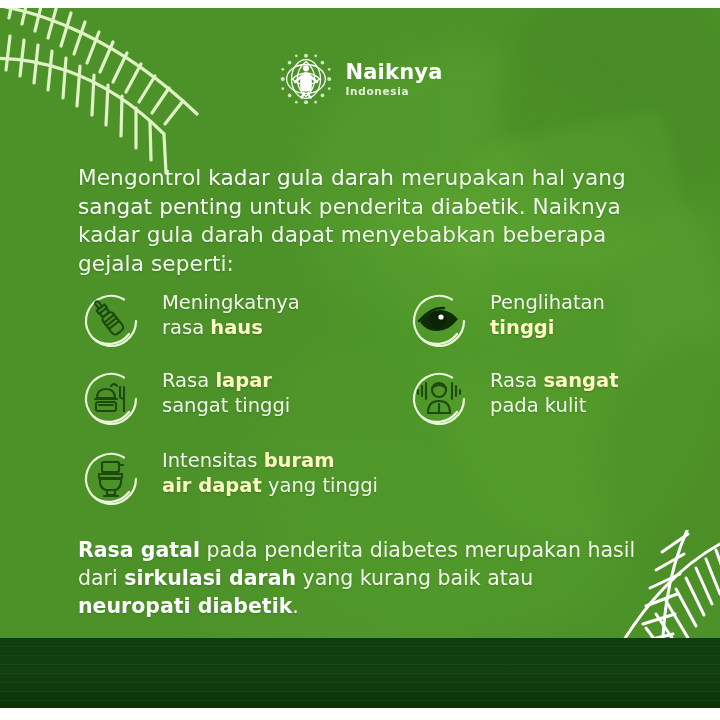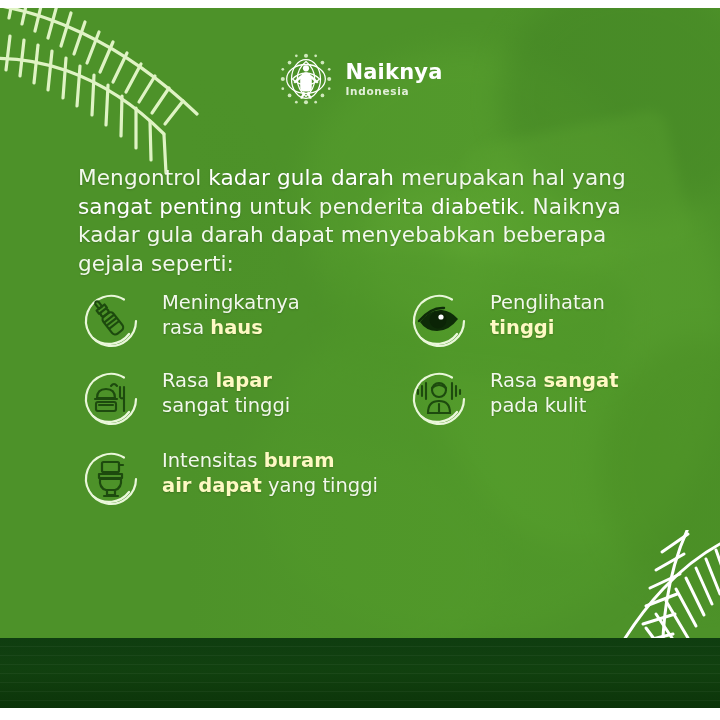--- a/index.html
+++ b/index.html
@@ -288,20 +288,21 @@
               <path d="M27 42 v5 h8 v-5"></path>
               <path d="M24 48 h14"></path>
             </g>
           </svg>
         </div>
         <div class="txt">Intensitas <b>buram</b><br><b>air dapat</b> yang tinggi</div>
       </div>
 
     </div>
 
+    <div class="outro"><b>Rasa gatal</b> pada penderita diabetes merupakan hasil dari <b>sirkulasi darah</b> yang kurang baik atau <b>neuropati diabetik</b>.</div>
 
     <div class="leaf leaf-br">
       <svg width="190" height="180" viewBox="0 0 190 180">
         <g fill="none" stroke="#ffffff" stroke-width="3" stroke-linecap="round">
           <path d="M196 6 C 150 26, 96 72, 52 170"></path>
           <path d="M150 -6 C 128 40, 118 96, 124 178"></path>
           <g>
             <path d="M186 12 L 196 44"></path>
               <path d="M176 20 L 188 54"></path>
             <path d="M166 29 L 180 64"></path>

